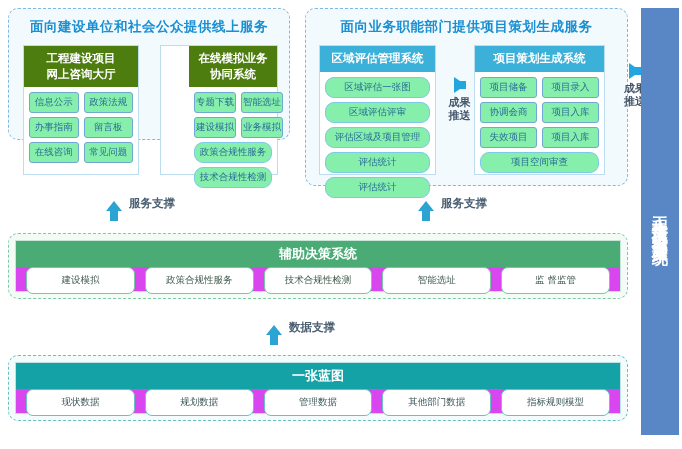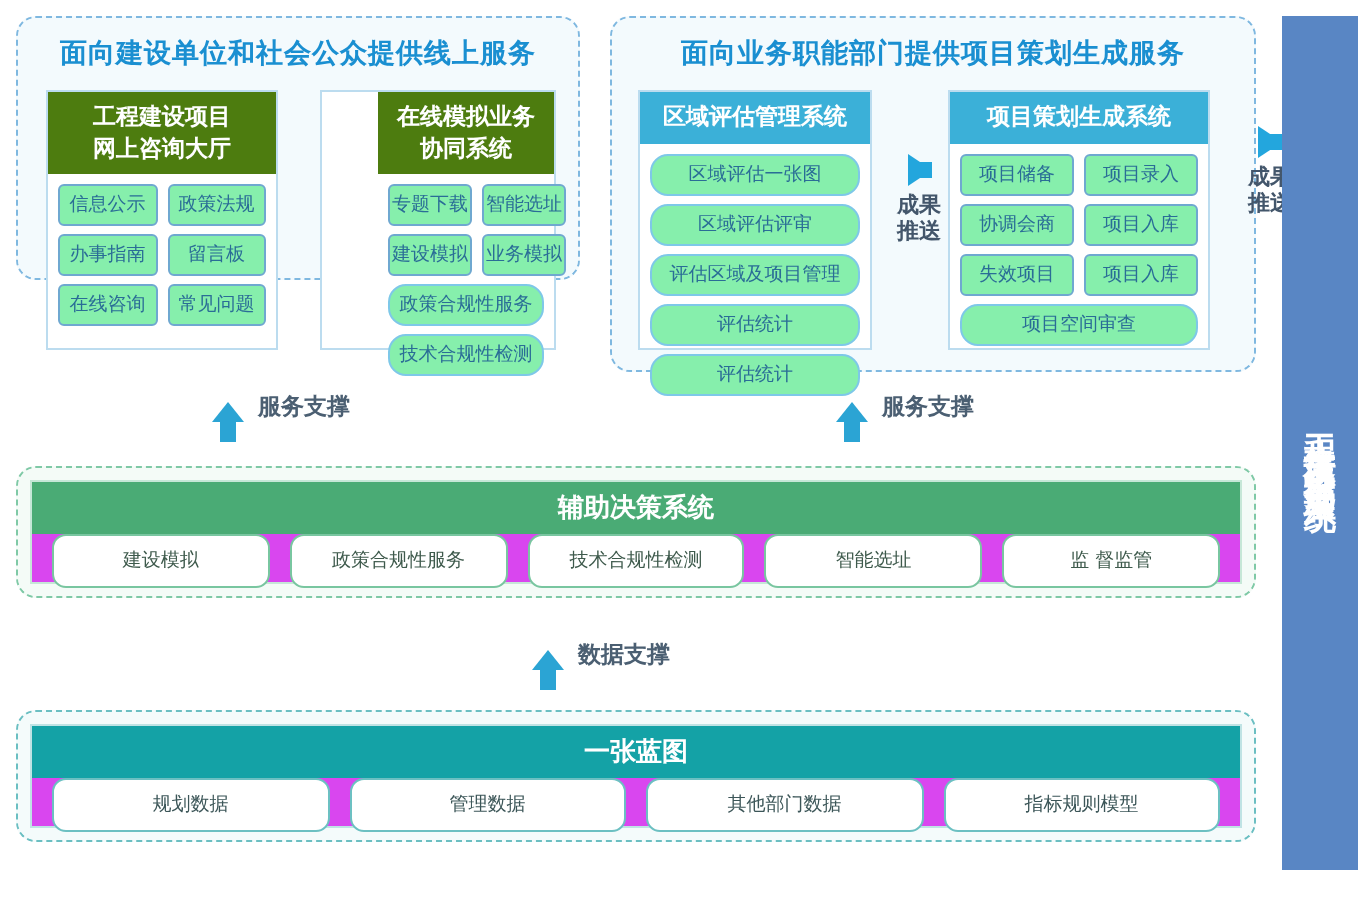--- a/index.html
+++ b/index.html
@@ -334,19 +334,20 @@
 
 <div class="support-block" style="left:266px; top:320px;">
   <div class="arrow-up"></div>
   <div class="support-label">数据支撑</div>
 </div>
 
 <div class="band-panel teal" style="left:8px; top:355px; width:620px; height:66px;">
   <div class="band-inner teal">
     <div class="band-head teal">一张蓝图</div>
     <div class="band-body">
+      <div class="band-pill teal">现状数据</div>
       <div class="band-pill teal">规划数据</div>
       <div class="band-pill teal">管理数据</div>
       <div class="band-pill teal">其他部门数据</div>
       <div class="band-pill teal">指标规则模型</div>
     </div>
   </div>
 </div>
 
 </body></html>

